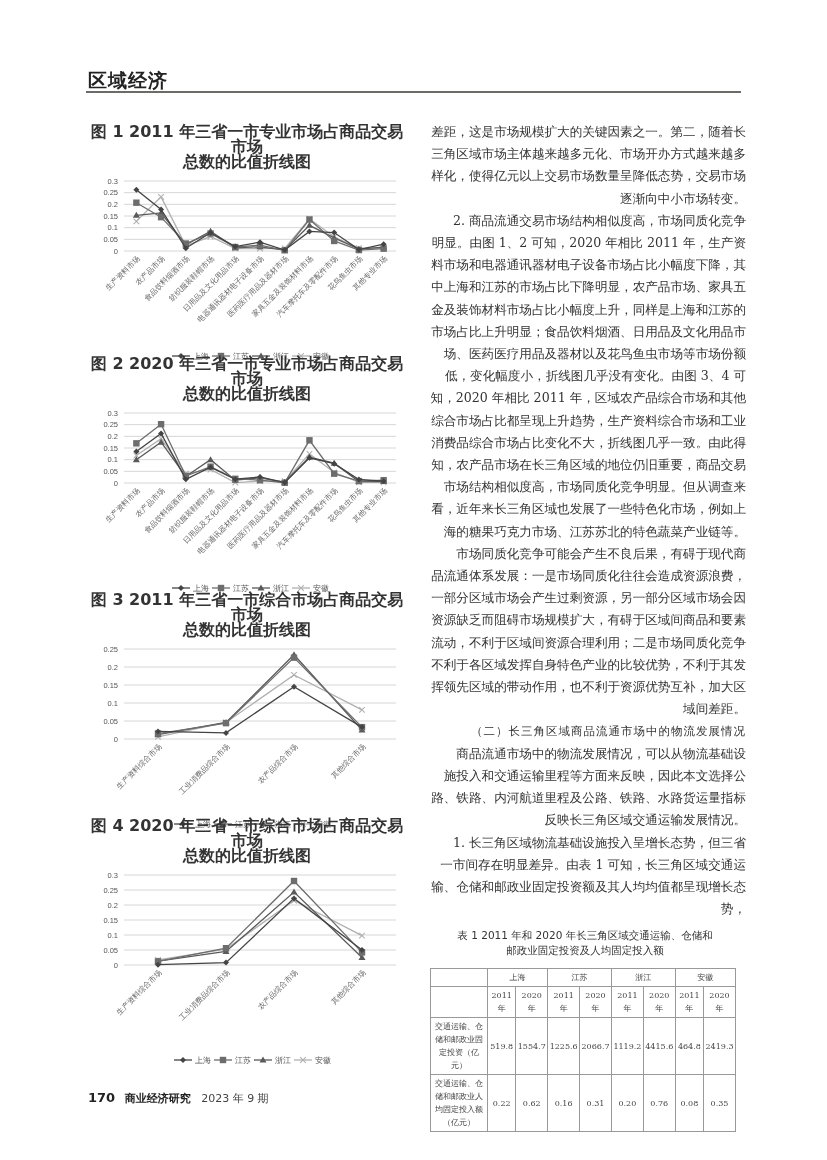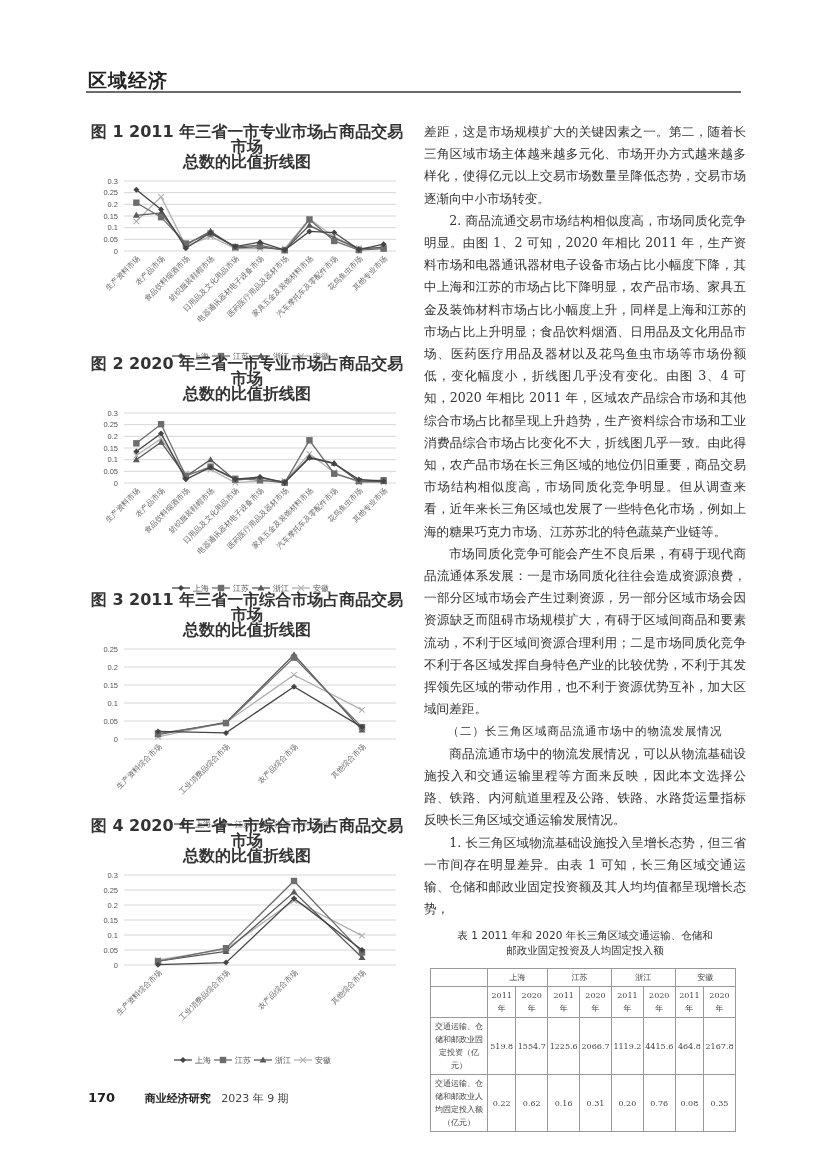--- a/index.html
+++ b/index.html
@@ -4,29 +4,29 @@
 <style>
   html,body{margin:0;padding:0;background:#fff;}
   body{width:827px;height:1160px;position:relative;font-family:"DejaVu Serif",serif;color:#222;overflow:hidden;}
   .section-header{position:absolute;left:88px;top:68px;font-family:"DejaVu Sans",sans-serif;font-weight:bold;font-size:19px;color:#222;letter-spacing:1px;text-align:right;}
   .header-rule{position:absolute;left:86px;top:91px;width:655px;height:2px;background:#6e6a66;}
   .left-col{position:absolute;left:84px;top:124px;width:326px;}
   .fig{position:relative;margin:0;}
   .fig-title{font-family:"DejaVu Sans",sans-serif;font-size:16px;font-weight:bold;text-align:center;line-height:15px;color:#333;}
   .fig svg{display:block;}
   .right-col{position:absolute;left:424px;top:121px;width:322px;font-size:12.6px;line-height:22.2px;color:#333;text-align:justify;}
-  .right-col p{margin:0;}
+  .right-col p{margin:0;text-align:right;}
   .indent{text-indent:2em;}
   .subhead{text-align:center;font-size:11.5px;letter-spacing:1px;}
   .tbl-title{font-family:"DejaVu Sans",sans-serif;font-weight:normal;font-size:10.5px;text-align:center;line-height:15px;margin-top:8px;color:#333;}
   table.data{border-collapse:collapse;margin:10px 0 0 6px;font-size:8px;color:#444;width:306px;}
   table.data td{border:1px solid #999;text-align:center;padding:2px 1px;line-height:13px;}
   table.data td.rowlabel{font-size:8px;width:54px;}
   .footer{position:absolute;left:88px;top:1090px;font-family:"DejaVu Sans",sans-serif;font-size:11px;color:#222;}
-  .footer .pg{font-weight:bold;font-size:13px;margin-right:26px;}
+  .footer .pg{font-weight:bold;font-size:13px;margin-right:6px;}
   .footer .jn{font-weight:bold;margin-right:7px;}
   .footer .iss{color:#444;}
 </style>
 </head>
 <body>
 
 <div class="section-header">区域经济</div>
 <div class="header-rule"></div>
 
 <div class="left-col">
@@ -438,21 +438,21 @@
     </tr>
     <tr>
       <td class="rowlabel">交通运输、仓储和邮政业固定投资（亿元）</td>
       <td>519.8</td>
       <td>1554.7</td>
       <td>1225.6</td>
       <td>2066.7</td>
       <td>1119.2</td>
       <td>4415.6</td>
       <td>464.8</td>
-      <td>2167.8</td>
+      <td>2419.3</td>
     </tr>
     <tr>
       <td class="rowlabel">交通运输、仓储和邮政业人均固定投入额（亿元）</td>
       <td>0.22</td>
       <td>0.62</td>
       <td>0.16</td>
       <td>0.31</td>
       <td>0.20</td>
       <td>0.76</td>
       <td>0.08</td>

